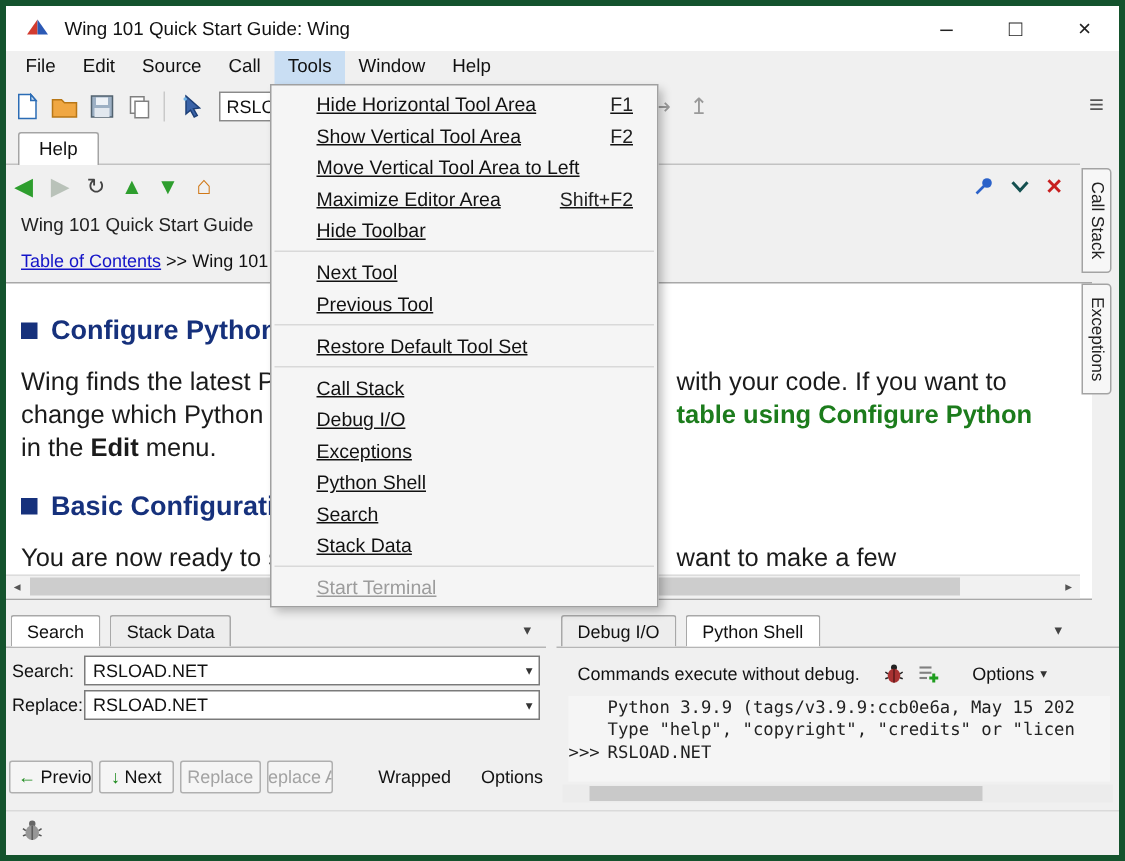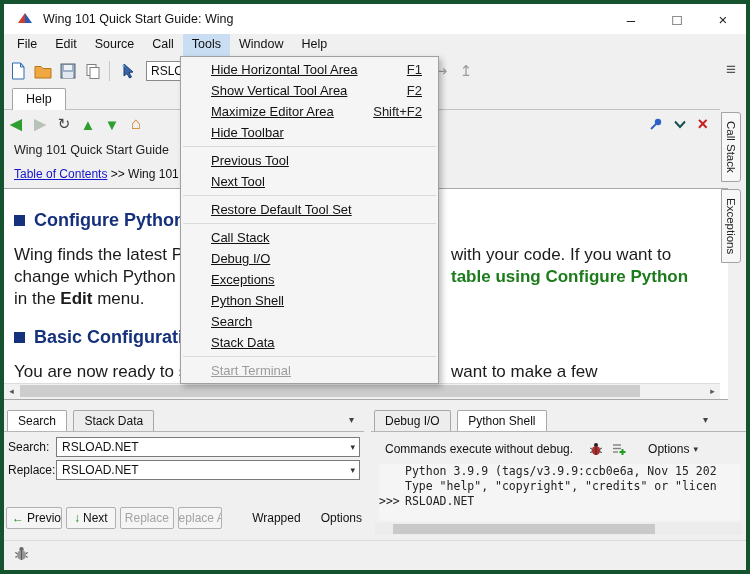--- a/index.html
+++ b/index.html
@@ -351,21 +351,21 @@
       </span>
       <span class="shell-options">
         <span>Options</span>
         <span class="small-caret">▾</span>
       </span>
     </div>
     <div class="shell">
 
         <div class="shell-line">
           <span class="shell-prompt"></span>
-          <span>Python 3.9.9 (tags/v3.9.9:ccb0e6a, Nov 15 202</span>
+          <span>Python 3.9.9 (tags/v3.9.9:ccb0e6a, May 15 202</span>
         </div>
 
         <div class="shell-line">
           <span class="shell-prompt"></span>
           <span>Type "help", "copyright", "credits" or "licen</span>
         </div>
 
         <div class="shell-line">
           <span class="shell-prompt">&gt;&gt;&gt;</span>
           <span>RSLOAD.NET</span>
@@ -394,43 +394,47 @@
       <div class="menu-item">
         <span class="mi-label">Hide Horizontal Tool Area</span>
         <span class="mi-shortcut">F1</span>
       </div>
 
       <div class="menu-item">
         <span class="mi-label">Show Vertical Tool Area</span>
         <span class="mi-shortcut">F2</span>
       </div>
 
+      <div class="menu-item">
+        <span class="mi-label">Move Vertical Tool Area to Left</span>
+        <span class="mi-shortcut"></span>
+      </div>
 
       <div class="menu-item">
         <span class="mi-label">Maximize Editor Area</span>
         <span class="mi-shortcut">Shift+F2</span>
       </div>
 
       <div class="menu-item">
         <span class="mi-label">Hide Toolbar</span>
         <span class="mi-shortcut"></span>
       </div>
 
       <div class="menu-item separator">
         
         
       </div>
 
       <div class="menu-item">
+        <span class="mi-label">Next Tool</span>
+        <span class="mi-shortcut"></span>
+      </div>
+
+      <div class="menu-item">
         <span class="mi-label">Previous Tool</span>
-        <span class="mi-shortcut"></span>
-      </div>
-
-      <div class="menu-item">
-        <span class="mi-label">Next Tool</span>
         <span class="mi-shortcut"></span>
       </div>
 
       <div class="menu-item separator">
         
         
       </div>
 
       <div class="menu-item">
         <span class="mi-label">Restore Default Tool Set</span>

